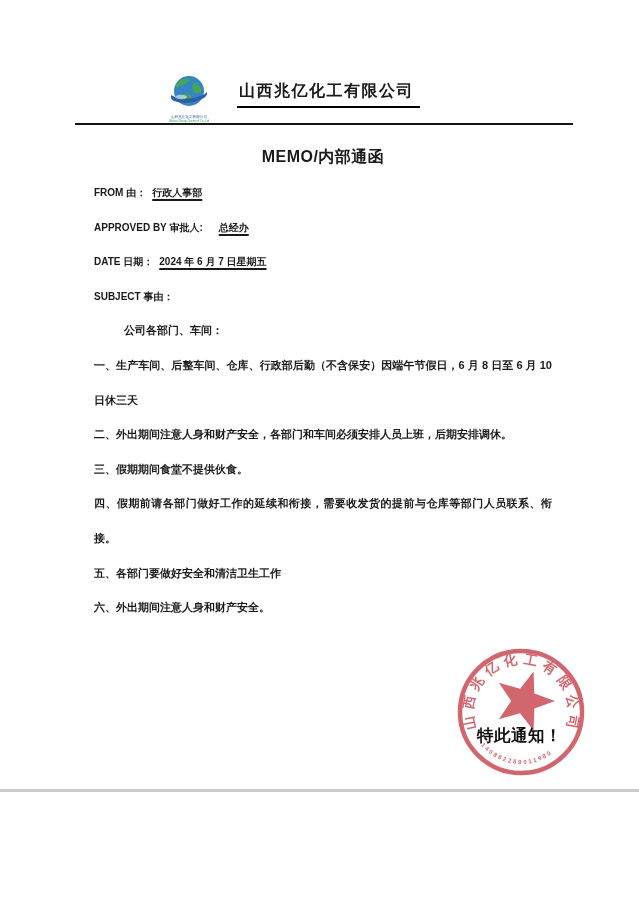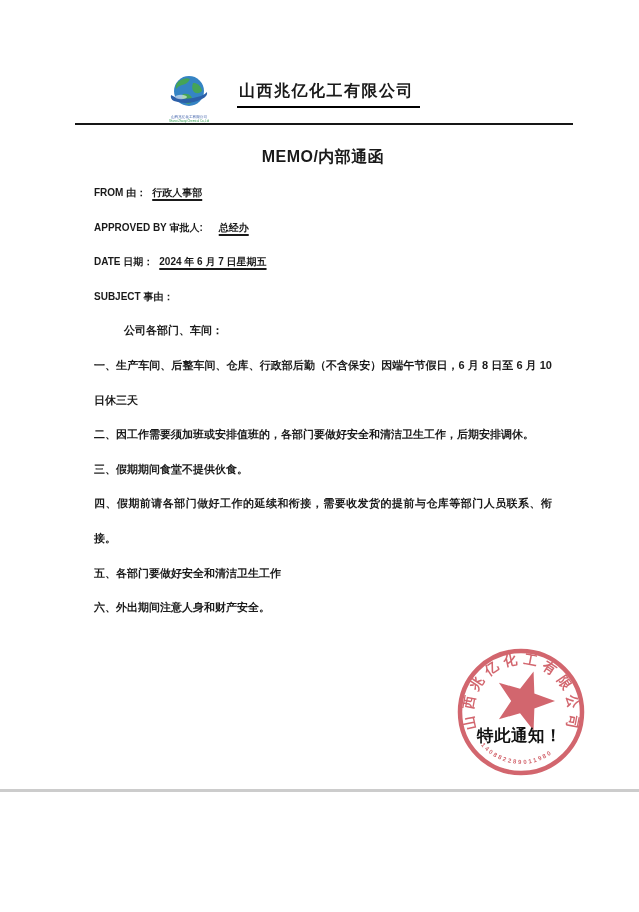--- a/index.html
+++ b/index.html
@@ -92,21 +92,21 @@
     <div class="field">
       <span class="label">DATE 日期：</span><span class="value">2024 年 6 月 7 日星期五</span>
     </div>
     <div class="field">
       <span class="label">SUBJECT 事由：</span><span class="value"></span>
     </div>
 
     <div class="body">
       <p class="salutation">公司各部门、车间：</p>
       <p>一、生产车间、后整车间、仓库、行政部后勤（不含保安）因端午节假日，6 月 8 日至 6 月 10 日休三天</p>
-      <p>二、因工作需要须加班或安排值班的，各部门要做好安全和清洁卫生工作，后期安排调休。</p>
+      <p>二、外出期间注意人身和财产安全，各部门和车间必须安排人员上班，后期安排调休。</p>
       <p>三、假期期间食堂不提供伙食。</p>
       <p>四、假期前请各部门做好工作的延续和衔接，需要收发货的提前与仓库等部门人员联系、衔接。</p>
       <p>五、各部门要做好安全和清洁卫生工作</p>
       <p>六、外出期间注意人身和财产安全。</p>
     </div>
   </div>
 
   <svg class="stamp" viewBox="0 0 160 160">
     <defs>
       <path id="arcTop" d="M 30.9 86.4 A 48 48 0 1 1 121.1 86.4" fill="none"></path>

